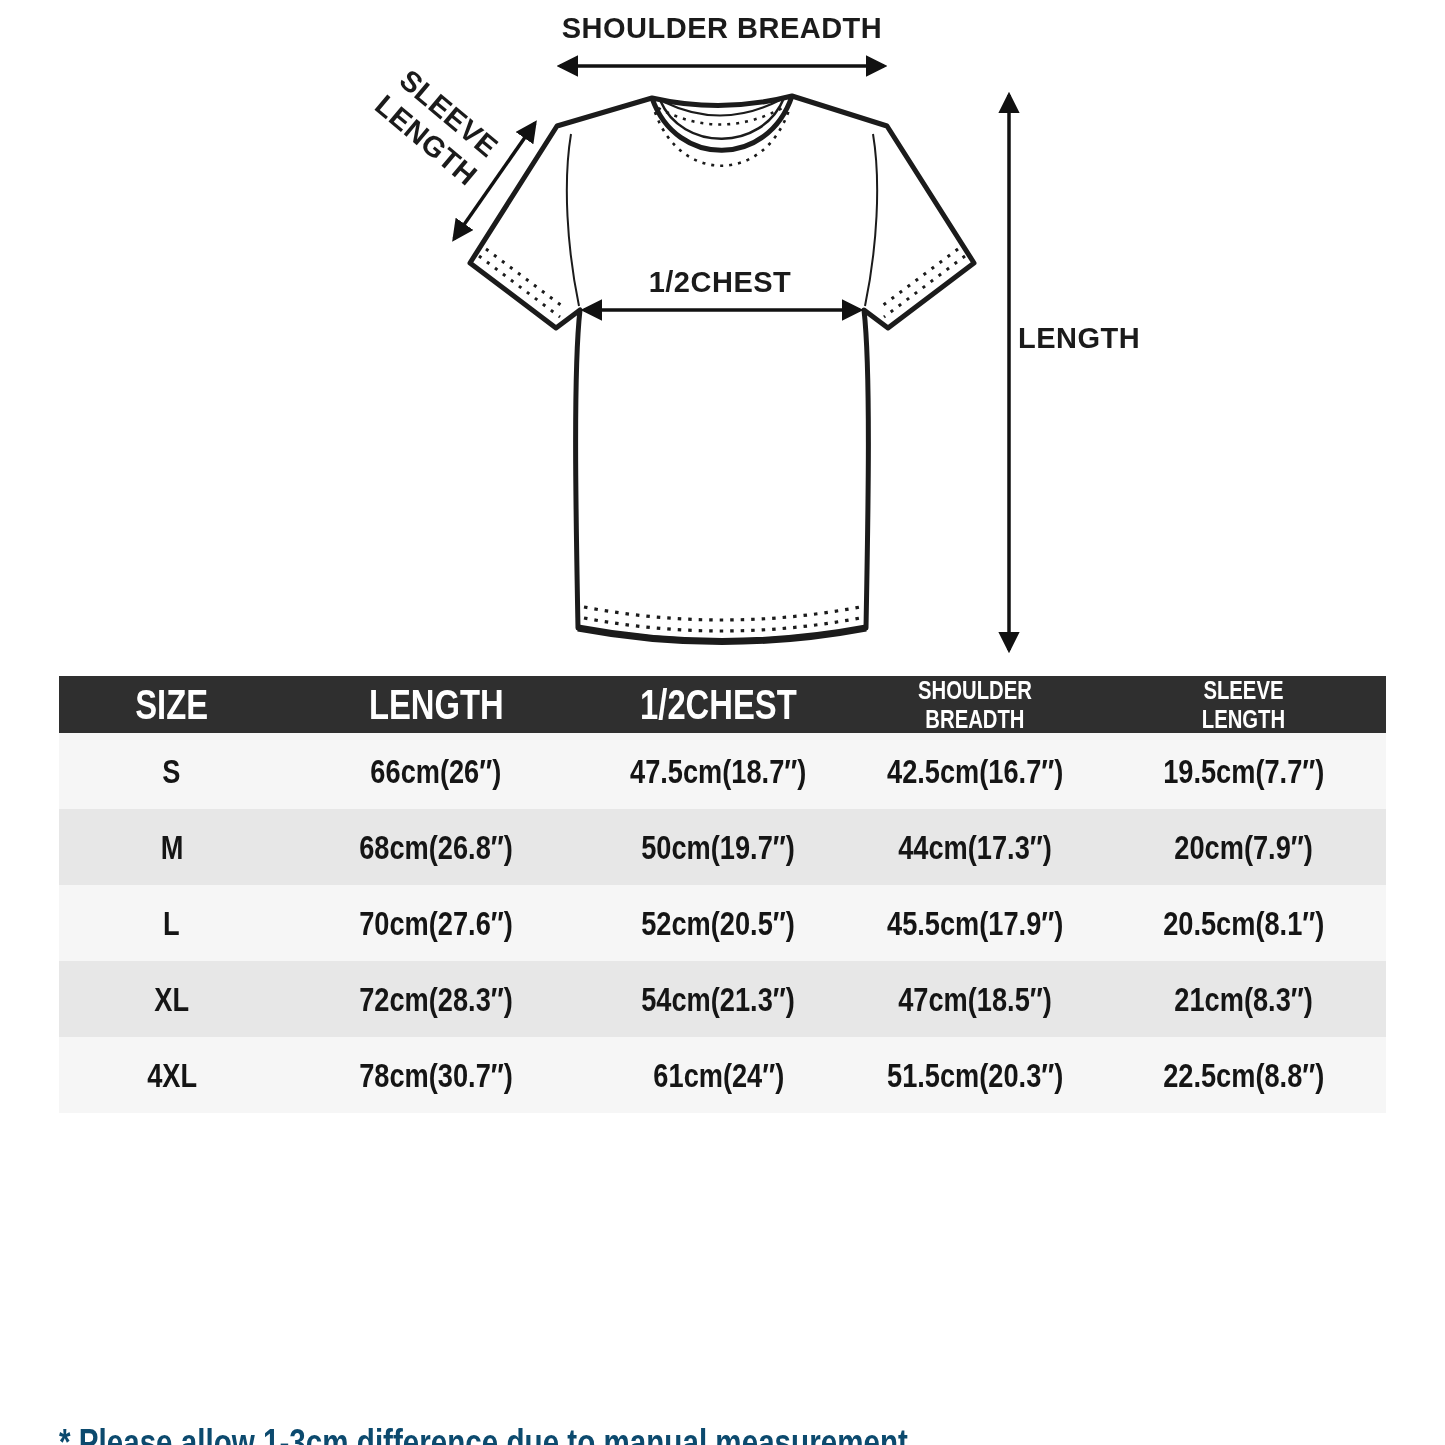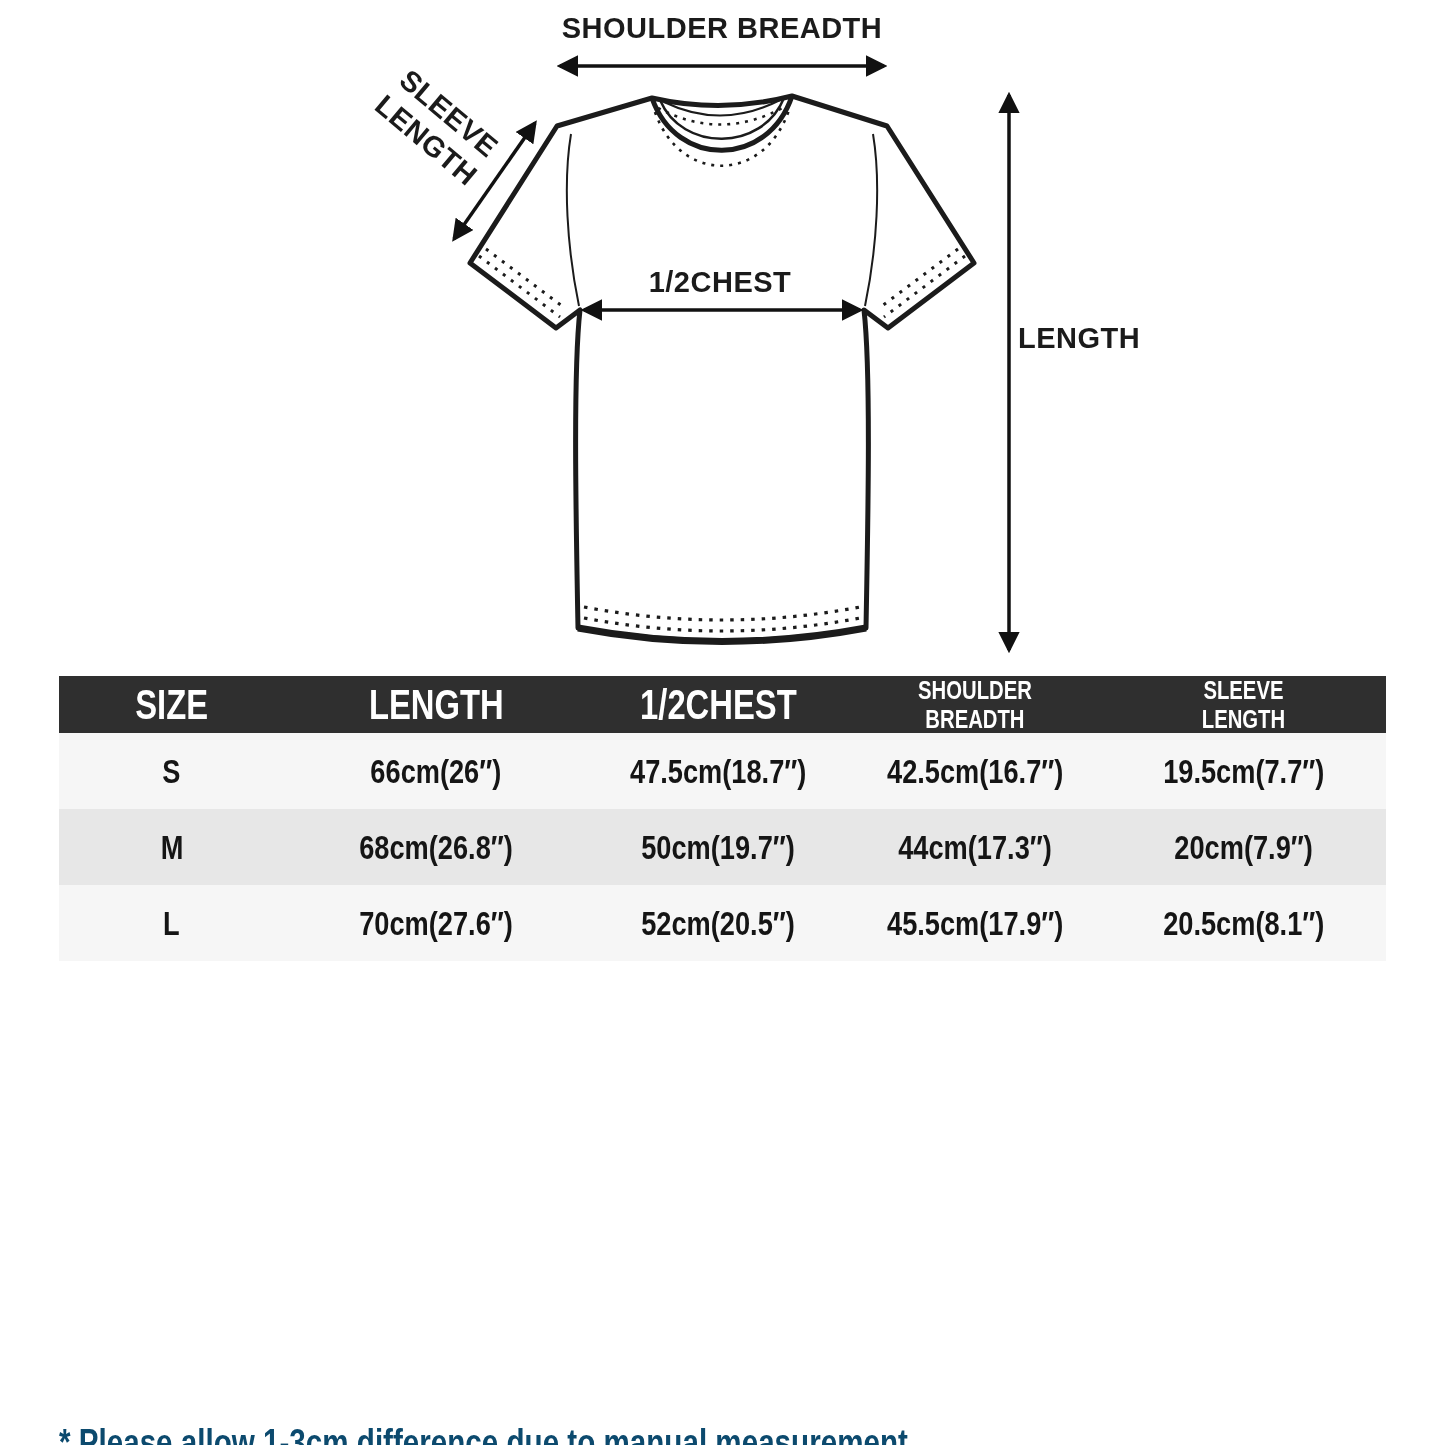--- a/index.html
+++ b/index.html
@@ -126,18 +126,32 @@
       <td><span class="sq">44cm(17.3″)</span></td>
       <td><span class="sq">20cm(7.9″)</span></td>
     </tr>
     <tr class="row-light">
       <td><span class="sq">L</span></td>
       <td><span class="sq">70cm(27.6″)</span></td>
       <td><span class="sq">52cm(20.5″)</span></td>
       <td><span class="sq">45.5cm(17.9″)</span></td>
       <td><span class="sq">20.5cm(8.1″)</span></td>
     </tr>
+    <tr class="row-dark">
+      <td><span class="sq">XL</span></td>
+      <td><span class="sq">72cm(28.3″)</span></td>
+      <td><span class="sq">54cm(21.3″)</span></td>
+      <td><span class="sq">47cm(18.5″)</span></td>
+      <td><span class="sq">21cm(8.3″)</span></td>
+    </tr>
+    <tr class="row-light">
+      <td><span class="sq">4XL</span></td>
+      <td><span class="sq">78cm(30.7″)</span></td>
+      <td><span class="sq">61cm(24″)</span></td>
+      <td><span class="sq">51.5cm(20.3″)</span></td>
+      <td><span class="sq">22.5cm(8.8″)</span></td>
+    </tr>
   </tbody>
 </table>
 
 <div class="note">
   <span class="sq">* Please allow 1-3cm difference due to manual measurement.</span>
 </div>
 
 </body></html>

